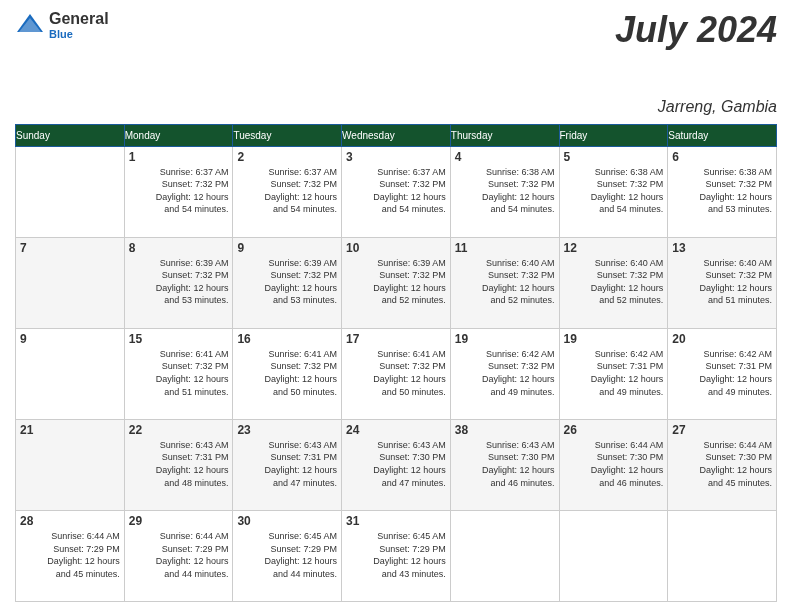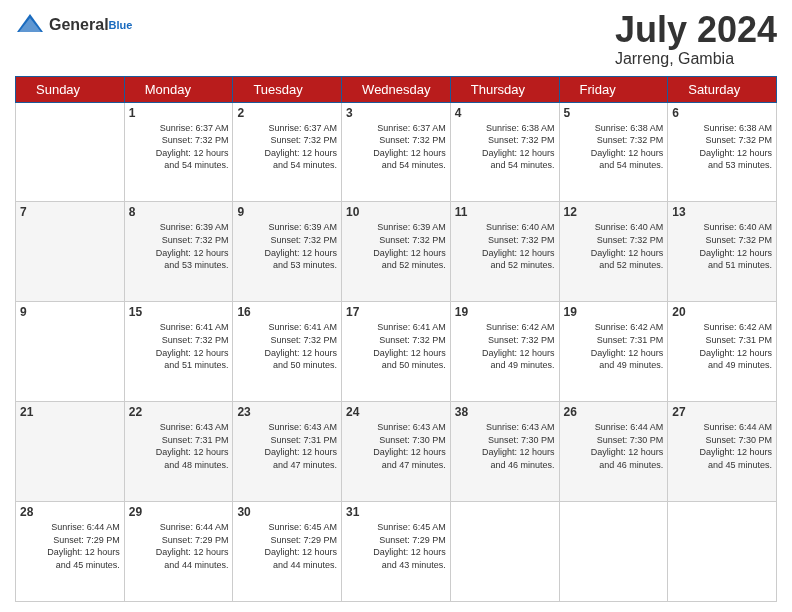--- a/index.html
+++ b/index.html
@@ -23,63 +23,64 @@
       align-items: flex-start;
       margin-bottom: 8px;
     }
     .logo {
       display: flex;
       align-items: center;
       gap: 4px;
     }
     .logo-text {
       display: flex;
-      flex-direction: row;
+      flex-direction: column;
       line-height: 1.1;
-      align-items: center;
     }
     .logo-general {
       font-size: 16px;
       font-weight: bold;
       color: #333;
     }
     .logo-blue {
       font-size: 11px;
       font-weight: bold;
       color: #1a6bbf;
     }
     .logo-icon {
       width: 30px;
       height: 30px;
     }
     .title-block {
-      text-align: left;
+      text-align: right;
+      font-style: italic;
     }
     .title-month {
       font-size: 36px;
       font-weight: bold;
       color: #333;
       line-height: 1.1;
     }
     .title-location {
       font-size: 16px;
       color: #333;
+      margin-top: 48px;
     }
     .calendar {
       flex: 1;
       border: 1px solid #ccc;
       border-collapse: collapse;
       width: 100%;
       table-layout: fixed;
     }
     .calendar th {
-      background-color: #b91c1c;
+      background-color: #14532d;
       color: #fff;
-      font-size: 13px;
-      padding: 5px 20px;
+      font-size: 10px;
+      padding: 5px 0;
       text-align: left;
       border: 1px solid #1a5a9a;
       font-weight: normal;
     }
     .calendar td {
       border: 1px solid #ccc;
       vertical-align: top;
       padding: 3px 4px;
       font-size: 9.5px;
       color: #333;

